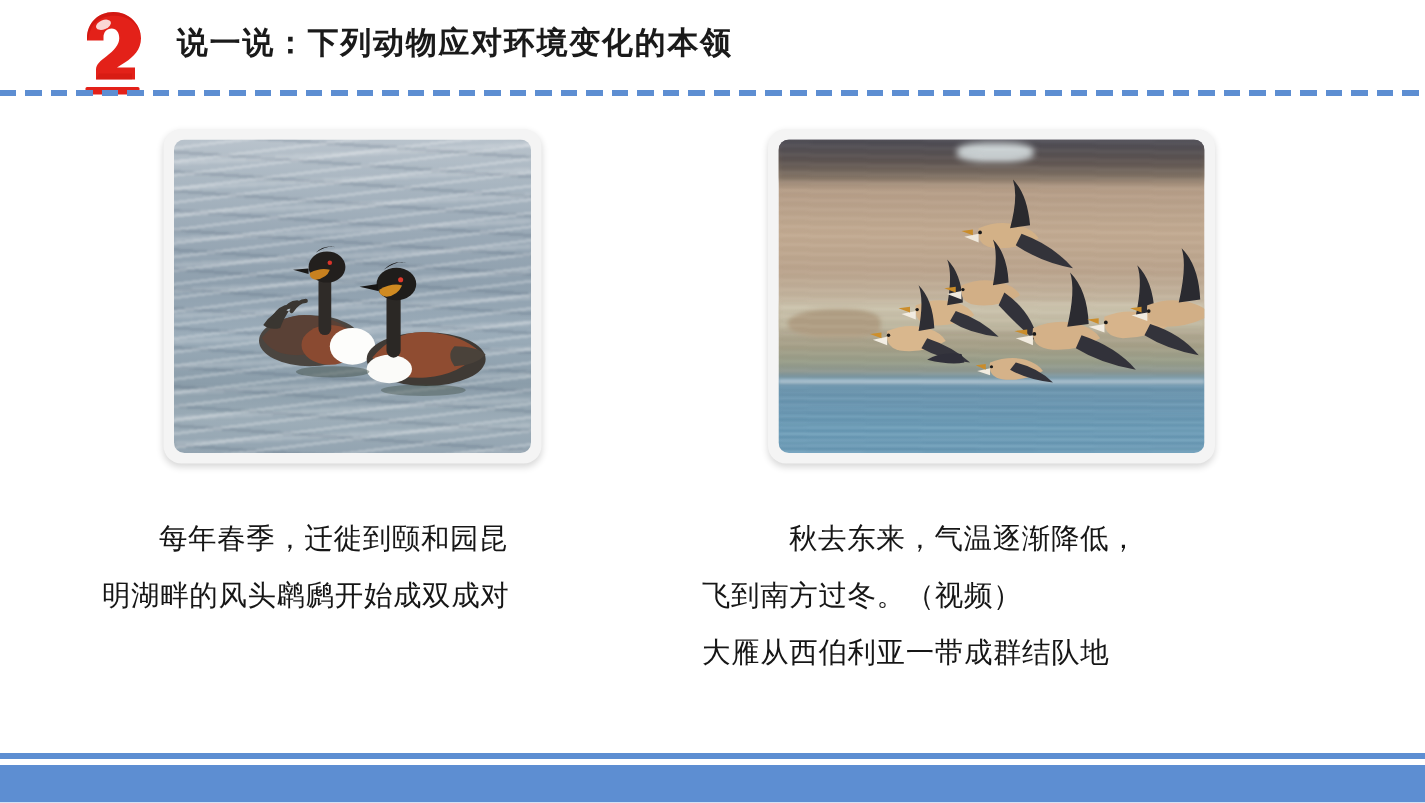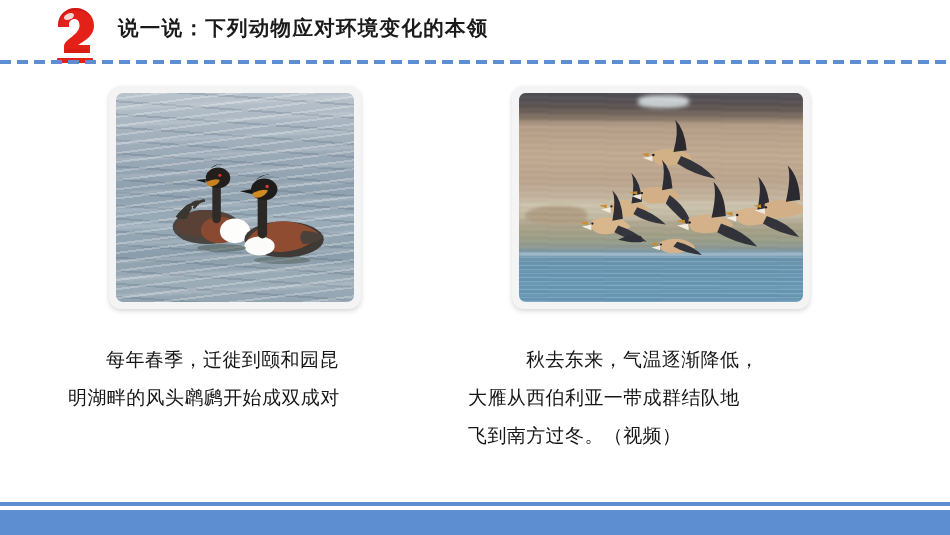--- a/index.html
+++ b/index.html
@@ -430,21 +430,21 @@
 
   <div class="captions">
 
     <div class="caption caption-left">
       <span class="line indent">每年春季，迁徙到颐和园昆</span>
       <span class="line">明湖畔的风头䴙䴘开始成双成对</span>
     </div>
 
     <div class="caption caption-right">
       <span class="line indent">秋去东来，气温逐渐降低，</span>
+      <span class="line">飞到南方过冬。（视频）</span>
       <span class="line">大雁从西伯利亚一带成群结队地</span>
-      <span class="line">飞到南方过冬。（视频）</span>
     </div>
   </div>
 
   <div class="footer-thin"></div>
   <div class="footer-thick"></div>
 
 </div>
 
 </body></html>

